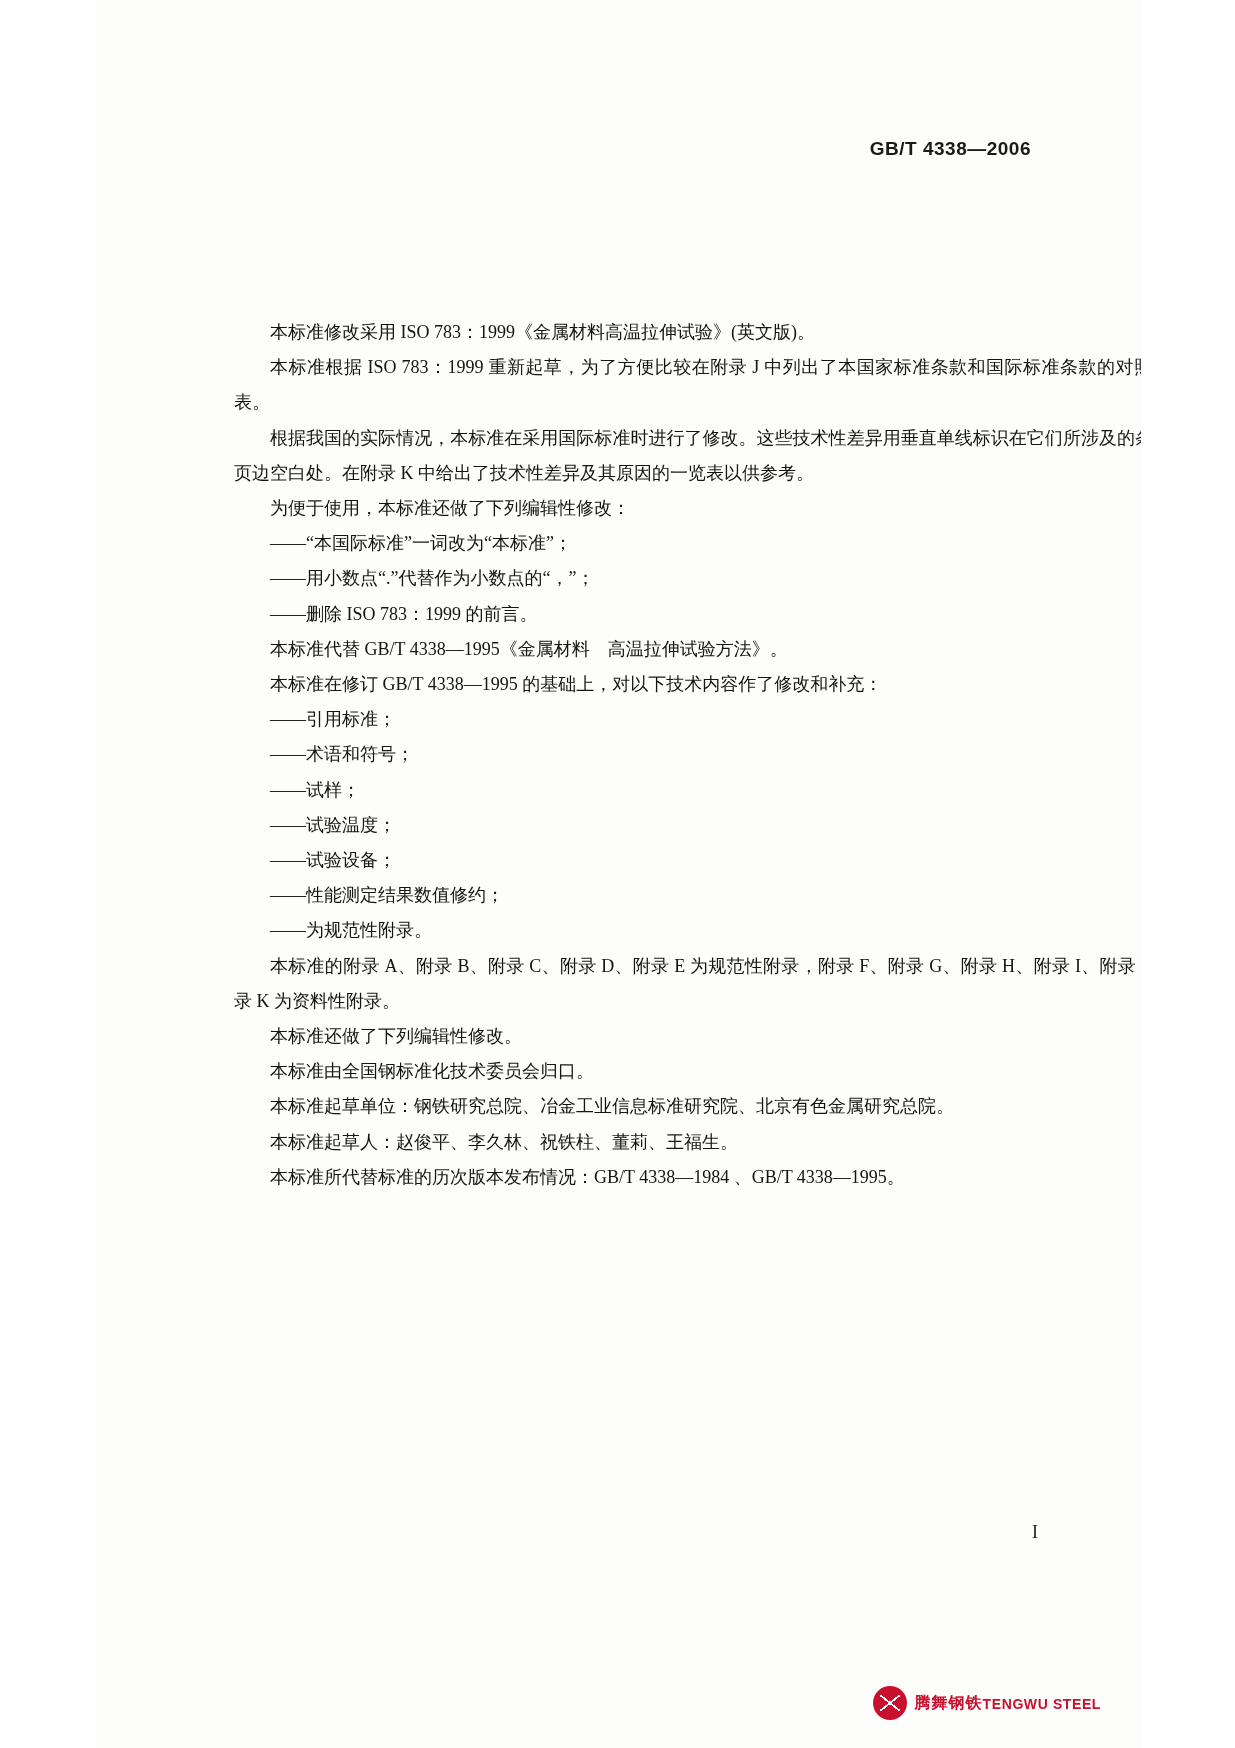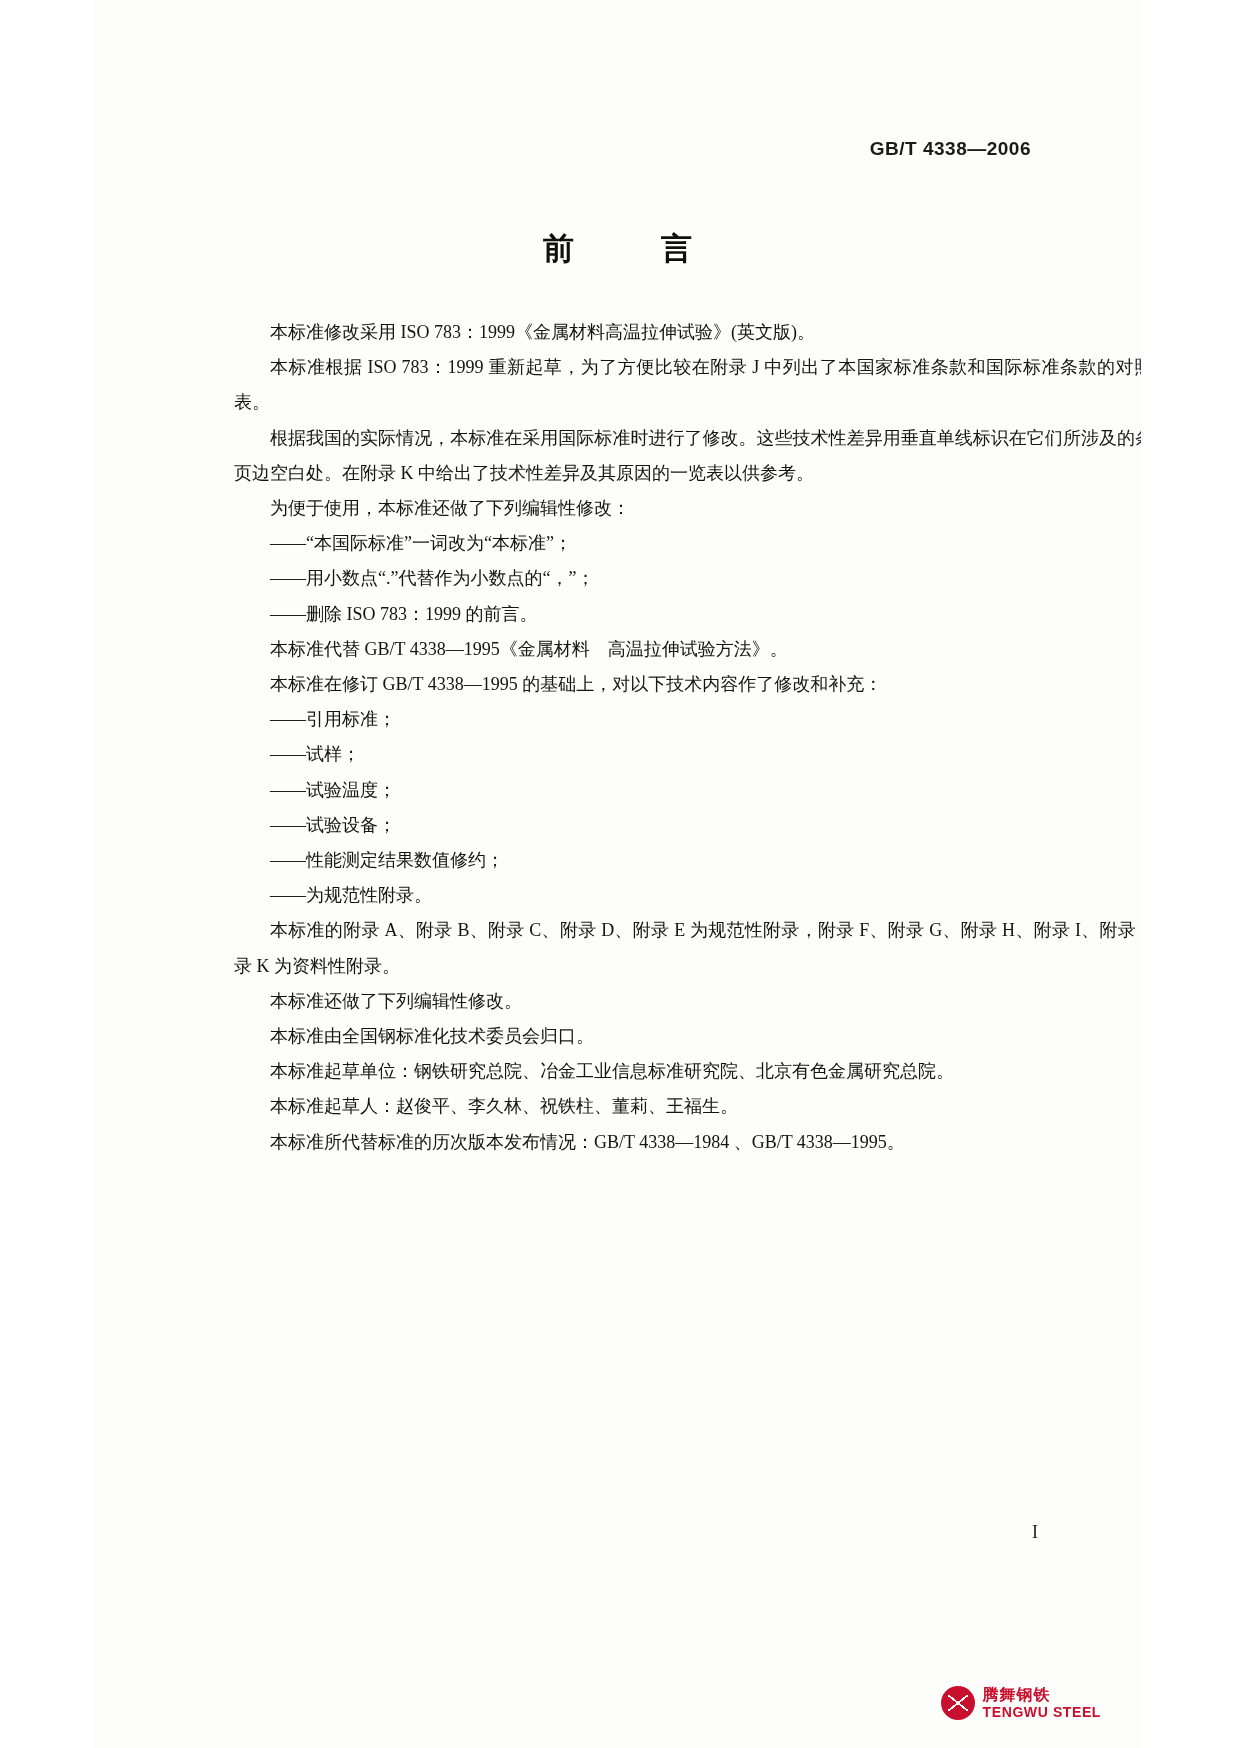--- a/index.html
+++ b/index.html
@@ -90,22 +90,22 @@
     left: 7px;
     top: 9px;
     width: 20px;
     height: 16px;
     background:
       linear-gradient(to bottom right, transparent 46%, #fff 46%, #fff 54%, transparent 54%),
       linear-gradient(to bottom left, transparent 46%, #fff 46%, #fff 54%, transparent 54%);
   }
   .wm-text {
     display: flex;
-    flex-direction: column;
     line-height: 1.15;
+    align-items: flex-end;
   }
   .wm-cn {
     font-family: "Liberation Sans", "DejaVu Sans", sans-serif;
     font-size: 16px;
     font-weight: bold;
     color: #c8102e;
     letter-spacing: 1px;
   }
   .wm-en {
     font-family: "Liberation Sans", "DejaVu Sans", sans-serif;
@@ -115,36 +115,36 @@
     letter-spacing: 0.6px;
   }
 </style>
 </head>
 <body>
 
 <div class="page">
 
   <div class="header-std">GB/T  4338—2006</div>
 
-  <div class="doc-title">前　言</div>
 
   <div class="body-block">
     <p class="para">本标准修改采用 ISO 783：1999《金属材料高温拉伸试验》(英文版)。</p>
     <p class="para">本标准根据 ISO 783：1999 重新起草，为了方便比较在附录 J 中列出了本国家标准条款和国际标准条款的对照一览表。</p>
     <p class="para">根据我国的实际情况，本标准在采用国际标准时进行了修改。这些技术性差异用垂直单线标识在它们所涉及的条款的页边空白处。在附录 K 中给出了技术性差异及其原因的一览表以供参考。</p>
     <p class="para">为便于使用，本标准还做了下列编辑性修改：</p>
 
     <p class="dash">——“本国际标准”一词改为“本标准”；</p>
     <p class="dash">——用小数点“.”代替作为小数点的“，”；</p>
     <p class="dash">——删除 ISO 783：1999 的前言。</p>
 
     <p class="para">本标准代替 GB/T 4338—1995《金属材料　高温拉伸试验方法》。</p>
     <p class="para">本标准在修订 GB/T 4338—1995 的基础上，对以下技术内容作了修改和补充：</p>
 
     <p class="dash">——引用标准；</p>
+    <p class="dash">——术语和符号；</p>
     <p class="dash">——试样；</p>
     <p class="dash">——试验温度；</p>
     <p class="dash">——试验设备；</p>
     <p class="dash">——性能测定结果数值修约；</p>
     <p class="dash">——为规范性附录。</p>
 
     <p class="para">本标准的附录 A、附录 B、附录 C、附录 D、附录 E 为规范性附录，附录 F、附录 G、附录 H、附录 I、附录 J 和附录 K 为资料性附录。</p>
     <p class="para">本标准还做了下列编辑性修改。</p>
     <p class="para">本标准由全国钢标准化技术委员会归口。</p>
     <p class="para">本标准起草单位：钢铁研究总院、冶金工业信息标准研究院、北京有色金属研究总院。</p>

